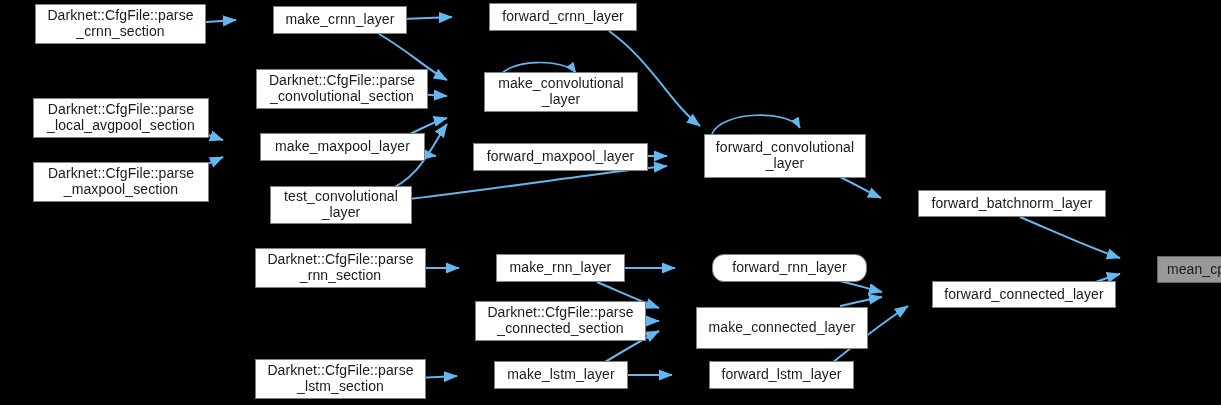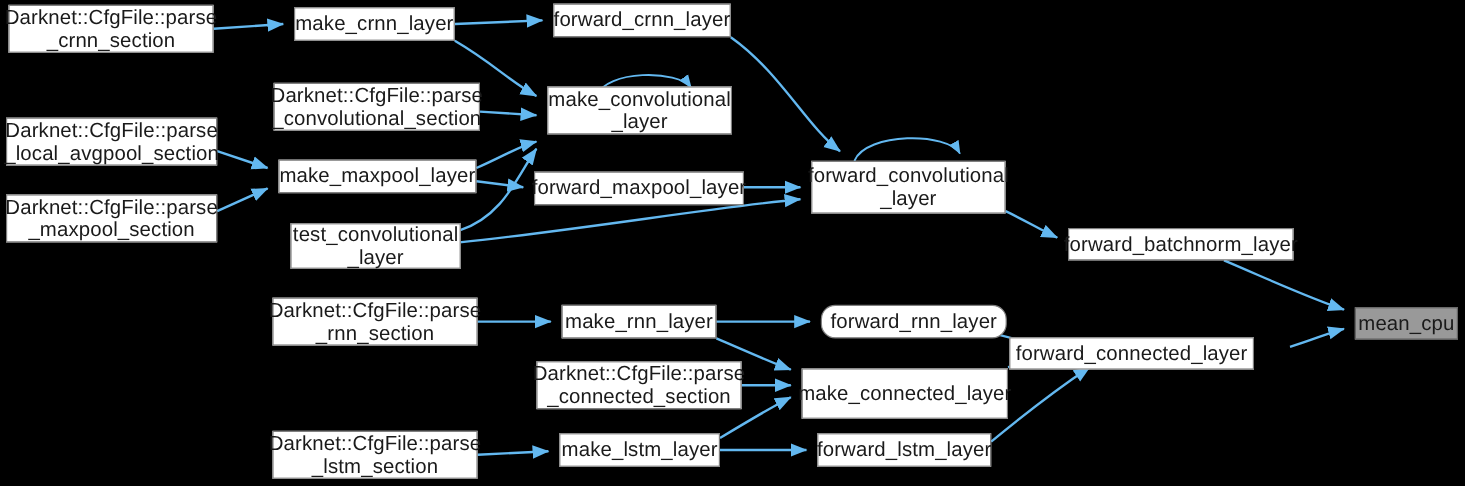--- a/index.html
+++ b/index.html
@@ -25,25 +25,26 @@
   .gnode {
     position: absolute;
     box-sizing: border-box;
     background: #ffffff;
     border: 1px solid #808080;
     display: flex;
     align-items: center;
     justify-content: center;
     text-align: center;
     color: #1a1a1a;
-    font-size: 17px;
+    font-size: 14px;
     line-height: 1.13;
     letter-spacing: 0.1px;
     white-space: pre-line;
     z-index: 5;
+    margin-left: 28px;
   }
   .gnode.highlight {
     background: #999999;
     border-color: #666666;
   }
   .gnode .label {
     display: block;
     padding: 0 4px;
     white-space: pre-line;
   }
@@ -106,21 +107,21 @@
       <div class="gnode" style="left: 5px; top: 162px; width: 176px; height: 40px;"><span class="label">Darknet::CfgFile::parse
 _maxpool_section</span></div>
       <div class="gnode" style="left: 242px; top: 186px; width: 142px; height: 38px;"><span class="label">test_convolutional
 _layer</span></div>
       <div class="gnode" style="left: 890px; top: 190px; width: 188px; height: 27px;"><span class="label">forward_batchnorm_layer</span></div>
       <div class="gnode" style="left: 227px; top: 248px; width: 171px; height: 40px;"><span class="label">Darknet::CfgFile::parse
 _rnn_section</span></div>
       <div class="gnode" style="left: 468px; top: 254px; width: 129px; height: 28px;"><span class="label">make_rnn_layer</span></div>
       <div class="gnode" style="left: 684px; top: 254px; width: 155px; height: 28px; border-radius: 12px;"><span class="label">forward_rnn_layer</span></div>
       <div class="gnode highlight" style="left: 1129px; top: 256px; width: 86px; height: 27px;"><span class="label">mean_cpu</span></div>
-      <div class="gnode" style="left: 841px; top: 281px; width: 204px; height: 27px;"><span class="label">forward_connected_layer</span></div>
+      <div class="gnode" style="left: 904px; top: 281px; width: 184px; height: 27px;"><span class="label">forward_connected_layer</span></div>
       <div class="gnode" style="left: 447px; top: 301px; width: 171px; height: 40px;"><span class="label">Darknet::CfgFile::parse
 _connected_section</span></div>
       <div class="gnode" style="left: 668px; top: 307px; width: 172px; height: 42px;"><span class="label">make_connected_layer</span></div>
       <div class="gnode" style="left: 227px; top: 359px; width: 171px; height: 40px;"><span class="label">Darknet::CfgFile::parse
 _lstm_section</span></div>
       <div class="gnode" style="left: 466px; top: 361px; width: 134px; height: 28px;"><span class="label">make_lstm_layer</span></div>
       <div class="gnode" style="left: 681px; top: 361px; width: 145px; height: 28px; text-align: center;"><span class="label">forward_lstm_layer</span></div>
     </div>
 </div>
 

